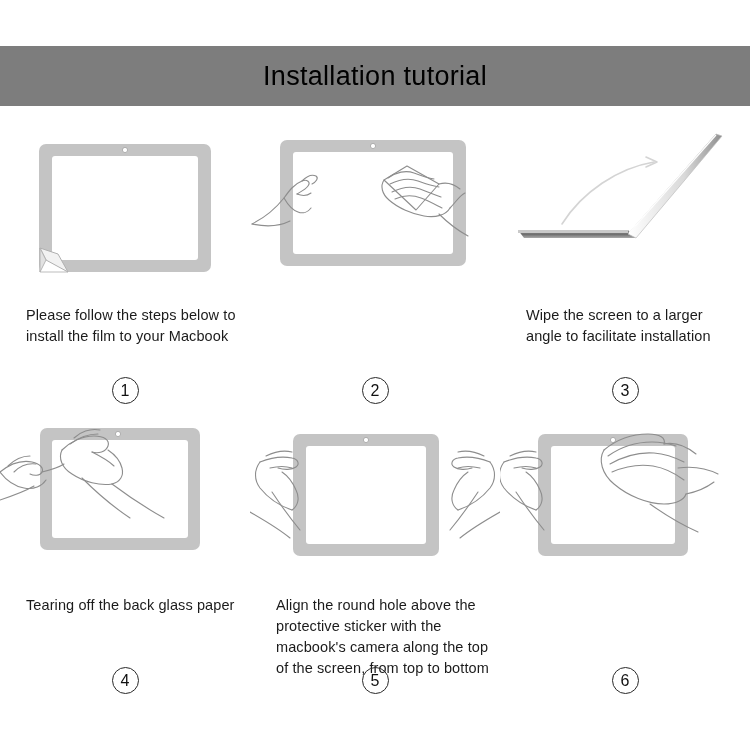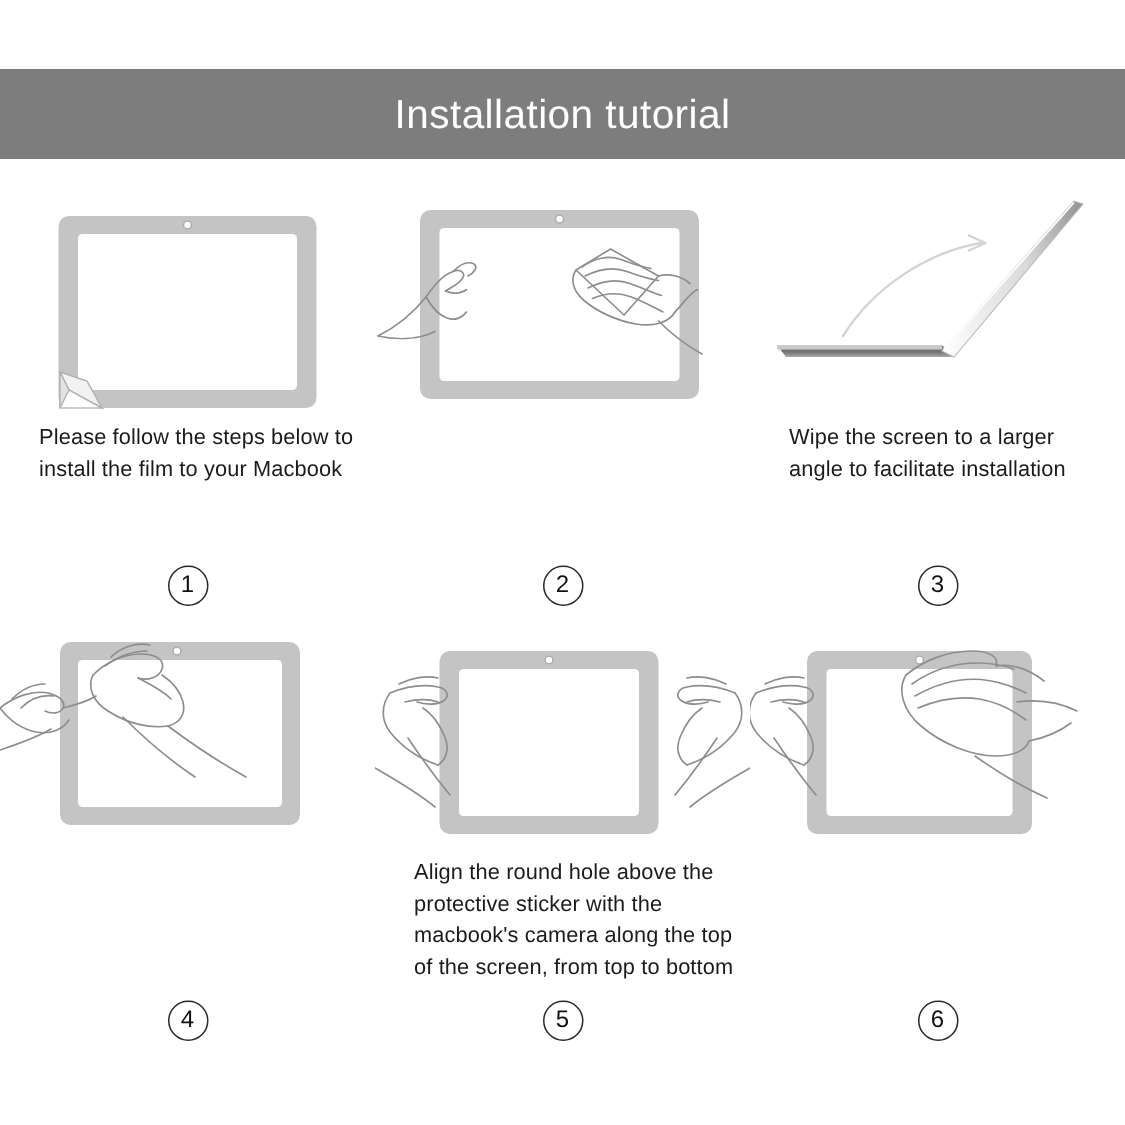--- a/index.html
+++ b/index.html
@@ -26,21 +26,21 @@
     left: 0;
     top: 46px;
     width: 750px;
     height: 60px;
     background: #7d7d7d;
     display: flex;
     align-items: center;
     justify-content: center;
   }
   .banner-title {
-    color: #ffffff;
+    color: #000000;
     font-size: 27px;
     font-weight: 400;
     letter-spacing: 0.3px;
     line-height: 1;
   }
 
   
   .grid {
     position: absolute;
     left: 0;
@@ -49,20 +49,21 @@
     height: 624px;
     display: grid;
     grid-template-columns: 250px 250px 250px;
     grid-template-rows: 290px 290px;
   }
   .step {
     position: relative;
     display: flex;
     flex-direction: column;
     align-items: flex-start;
+    gap: 23px;
   }
   .art {
     position: relative;
     width: 250px;
     height: 150px;
   }
   .art svg {
     position: absolute;
     left: 0;
     top: 0;
@@ -216,20 +217,21 @@
             <path d="M70 28 C78 22 88 18 98 18"></path>
             <path d="M62 34 C58 42 62 52 72 58 C84 66 100 70 112 68"></path>
             <path d="M112 68 C120 66 124 60 122 52 C120 44 114 38 108 34"></path>
             <path d="M74 22 C80 16 90 12 100 14"></path>
             <path d="M92 36 C100 40 108 44 114 50"></path>
             <path d="M82 62 C96 76 112 90 130 102"></path>
             <path d="M112 68 C128 80 146 92 164 102"></path>
           </g>
         </svg>
       </div>
+      <div class="caption">Tearing off the back glass paper</div>
       <div class="badge-wrap">
         <div class="badge">
           <span>4</span>
         </div>
       </div>
     </div>
 
     <div class="step step-row-2">
       <div class="art">
         <svg width="250" height="150" viewBox="0 0 250 150">

